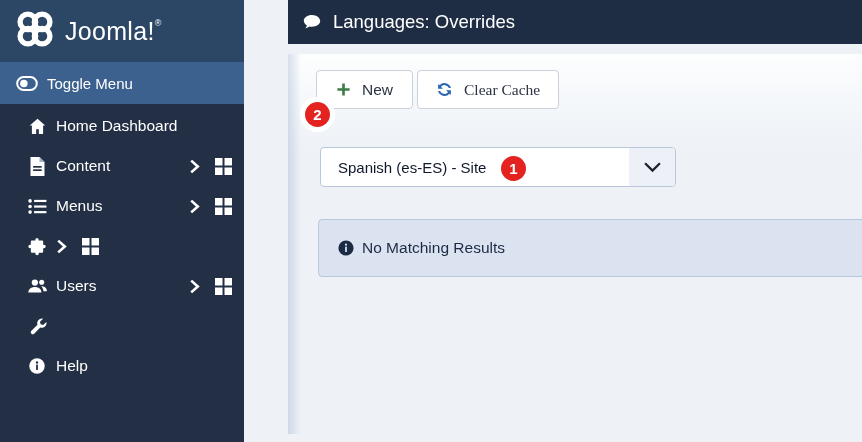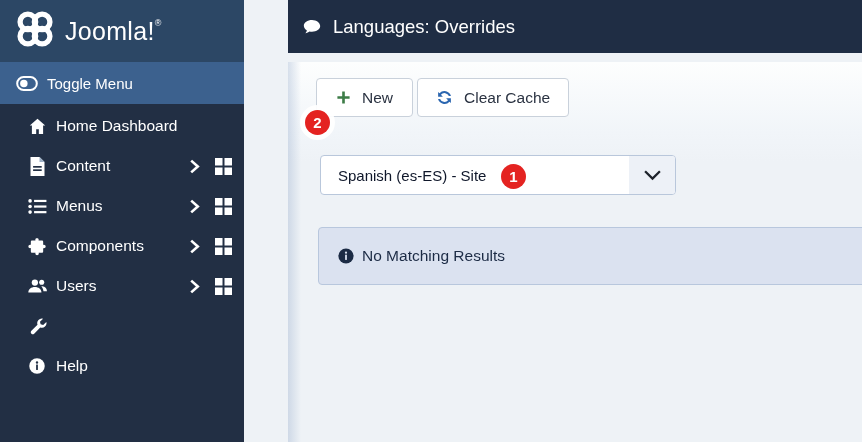--- a/index.html
+++ b/index.html
@@ -19,36 +19,36 @@
   .menu { position:absolute; top:106px; left:0; width:100%; }
   .mi { height:40px; display:flex; align-items:center; padding:0 12px 0 26px;
     font-size:15.5px; cursor:pointer; }
   .mi-ic { width:22px; display:flex; justify-content:center; align-items:center;
     margin-right:8px; flex:none; }
   .mi-label { flex:1; }
   .mi-chev { margin-right:15px; display:flex; align-items:center; }
   .mi-grid { display:flex; align-items:center; }
 
   
-  .topbar { position:absolute; left:288px; top:0; width:574px; height:53px;
+  .topbar { position:absolute; left:288px; top:0; width:574px; height:44px;
     background:#1f2d44; display:flex; align-items:center; padding-left:14px; }
   .topbar-title { color:#fff; font-size:18.5px; font-weight:500; margin-left:11px; }
 
   
-  .content { position:absolute; left:288px; top:62px; width:574px; height:380px;
+  .content { position:absolute; left:288px; top:54px; width:574px; height:380px;
     background:linear-gradient(180deg,#fdfefe 0px,#f1f5f9 70px,#eef2f6 100px); }
   .content::before { content:""; position:absolute; left:0; top:0; bottom:0;
     width:13px; background:linear-gradient(90deg,rgba(168,186,212,.45),rgba(238,242,246,0)); }
 
   .btn { position:absolute; top:16px; height:39px; background:#fff;
     border:1px solid #c9d1db; border-radius:4px; display:inline-flex;
     align-items:center; gap:11px; font-size:15.5px; color:#2b3342;
     font-family:inherit; cursor:pointer; }
   .btn-new { left:28px; padding:0 19px; }
-  .btn-cache { left:129px; padding:0 18px; }
+  .btn-cache { left:129px; padding:0 18px;font-family:Liberation Serif, serif; }
 
   .select { position:absolute; left:32px; top:93px; width:356px; height:40px;
     background:#fff; border:1px solid #b9c7db; border-radius:4px;
     display:flex; align-items:center; cursor:pointer; }
   .select-label { padding-left:17px; font-size:15px; color:#0f172a; }
   .select-arrow { position:absolute; right:0; top:0; width:46px; height:100%;
     background:#edf1f7; border-radius:0 3px 3px 0; display:flex;
     align-items:center; justify-content:center; }
 
   .alert { position:absolute; left:30px; top:165px; right:-30px; height:58px;
@@ -153,21 +153,20 @@
         </svg>
       </span>
     </div>
 
     <div class="mi">
       <span class="mi-ic">
         <svg width="20" height="20" viewBox="0 0 24 24">
             <path fill="#fff" d="M11.9 2.4c1.2 0 2.1.9 2.1 2.1 0 .3-.1.6-.2.9h4.1c.8 0 1.5.7 1.5 1.5v3.9c.3-.1.6-.2.9-.2 1.2 0 2.1.9 2.1 2.1s-.9 2.1-2.1 2.1c-.3 0-.6-.1-.9-.2v3.9c0 .8-.7 1.5-1.5 1.5h-3.9c.1.3.2.6.2.9a2.1 2.1 0 1 1-4.2 0c0-.3.1-.6.2-.9H6.1c-.8 0-1.5-.7-1.5-1.5v-4.1c-.3.1-.6.2-.9.2a2.1 2.1 0 1 1 0-4.2c.3 0 .6.1.9.2V6.9c0-.8.7-1.5 1.5-1.5h4.1c-.1-.3-.2-.6-.2-.9 0-1.2.9-2.1 2.1-2.1z"></path>
           </svg>
       </span>
-      <span class="mi-label">Components</span>
       <span class="mi-chev">
         <svg width="11" height="15" viewBox="0 0 11 15">
             <path d="M2.2 1.6 8.8 7.5 2.2 13.4" fill="none" stroke="#fff" stroke-width="2.6"></path>
           </svg>
       </span>
       <span class="mi-grid">
         <svg width="17" height="17" viewBox="0 0 17 17" fill="#fff">
           <rect width="7.5" height="7.5"></rect>
             <rect x="9.5" width="7.5" height="7.5"></rect>
           <rect y="9.5" width="7.5" height="7.5"></rect>

